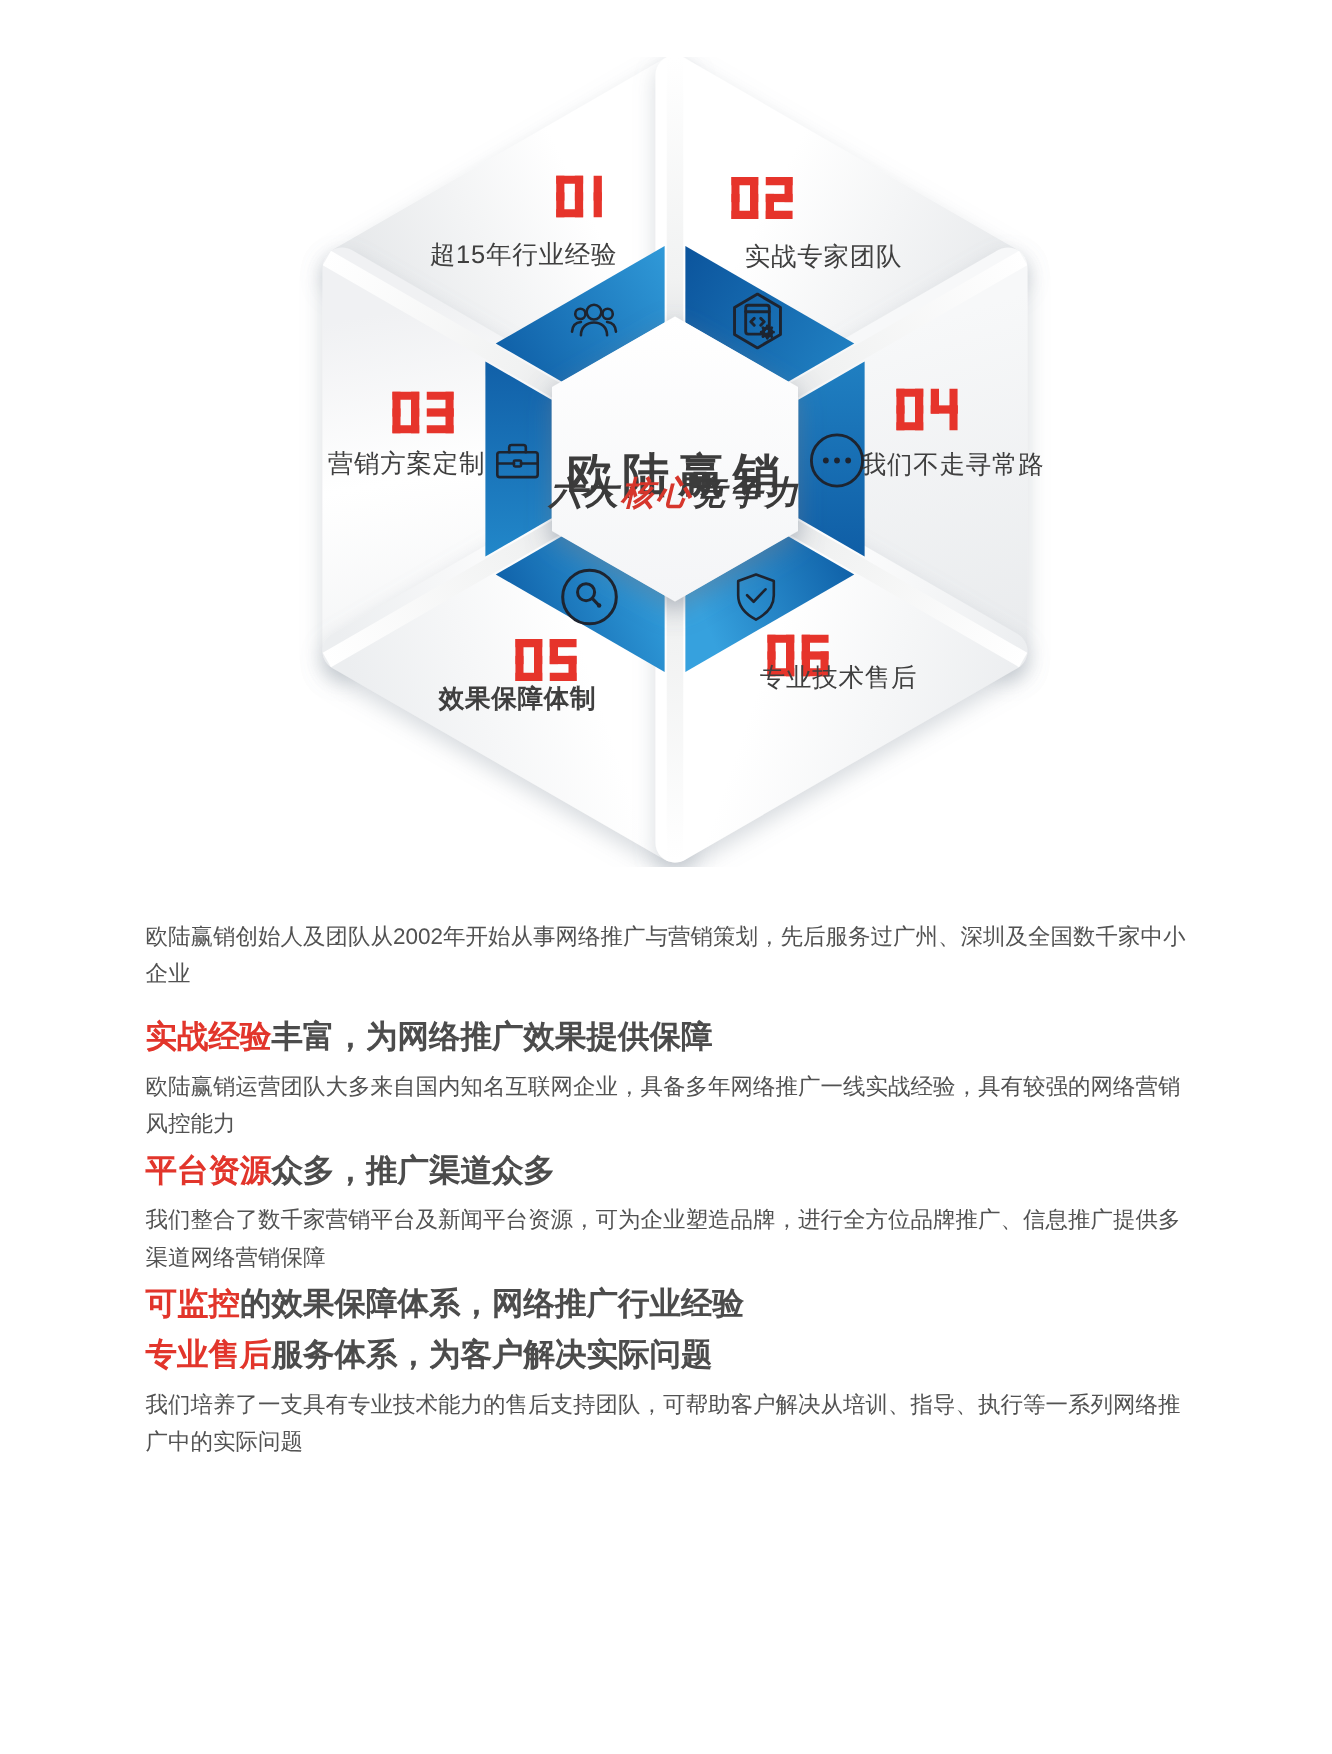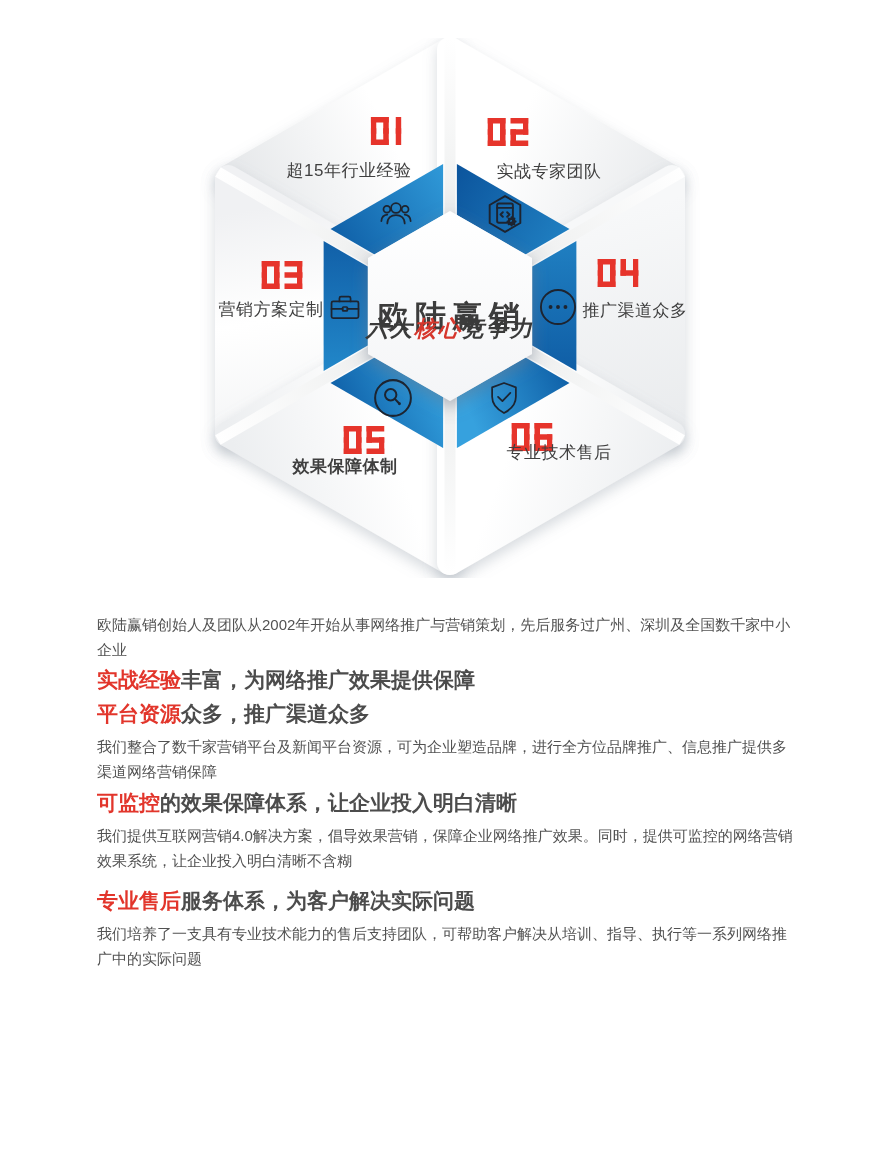--- a/index.html
+++ b/index.html
@@ -17,21 +17,21 @@
   .center-title{font-size:31px;font-weight:700;color:#3c3c3c;letter-spacing:6px;margin-right:-6px;}
   .center-sub{font-size:22px;font-weight:700;color:#3a3a3a;letter-spacing:2px;font-style:italic;}
   .center-sub .hl{color:#d6362c;}
   .icon-wrap{position:absolute;transform:translate(-50%,-50%);}
   .icon-wrap svg{display:block;stroke:#1d2430;fill:none;stroke-width:2.2;stroke-linecap:round;stroke-linejoin:round;}
   
   .content{position:absolute;left:97px;top:612px;width:697px;}
   .blk h3{margin:0 0 6px 0;font-size:21px;line-height:28px;font-weight:700;color:#4c4c4c;}
   .blk h3 .hl{color:#e2352b;}
   .blk p{margin:0 0 5px 0;font-size:15px;line-height:25px;color:#525252;}
-  .blk p.gap-sm{margin-bottom:4px;}
+  .blk p.gap-sm{margin-bottom:16px;}
   .blk p.gap-lg{margin-bottom:32px;}
   .blk p.gap-md{margin-bottom:14px;}
 </style>
 </head>
 <body>
 
 <div class="figure">
   <svg class="scene" width="520" height="540" viewBox="0 0 520 540">
     <defs>
       <filter id="fShadow" x="-25%" y="-25%" width="150%" height="160%">
@@ -296,21 +296,21 @@
           <rect x="0" y="11.25" width="5.5" height="16.75" fill="#e6342b"></rect>
           <rect x="0" y="22.5" width="18" height="5.5" fill="#e6342b"></rect>
           <rect x="12.5" y="11.25" width="5.5" height="16.75" fill="#e6342b"></rect>
         </g>
       </svg>
     </div>
 
   <div class="overlay item-label" style="left:159px;top:132px;text-align:right;">超15年行业经验</div>
   <div class="overlay item-label" style="left:359px;top:133px;">实战专家团队</div>
   <div class="overlay item-label" style="left:81px;top:271px;">营销方案定制</div>
-  <div class="overlay item-label" style="left:445px;top:272px;">推广渠道众多</div>
+  <div class="overlay item-label" style="left:445px;top:272px;">我们不走寻常路</div>
   <div class="overlay item-label" style="left:155px;top:428px;font-weight:bold;">效果保障体制</div>
   <div class="overlay item-label" style="left:369px;top:414px;">专业技术售后</div>
 
   <div class="icon-wrap" style="left:206px;top:176px;">
     <svg width="38" height="38" viewBox="0 0 48 48">
         <use href="#icon-users"></use>
       </svg>
     </div>
   <div class="icon-wrap" style="left:315px;top:176px;">
     <svg width="42" height="42" viewBox="0 0 48 48">
@@ -345,31 +345,31 @@
 </div>
 
 <div class="content">
 
   <div class="blk">
     <p class="gap-sm">欧陆赢销创始人及团队从2002年开始从事网络推广与营销策划，先后服务过广州、深圳及全国数千家中小企业</p>
   </div>
 
   <div class="blk">
     <h3><span class="hl">实战经验</span><span>丰富，为网络推广效果提供保障</span></h3>
+    <p>欧陆赢销运营团队大多来自国内知名互联网企业，具备多年网络推广一线实战经验，具有较强的网络营销风控能力</p>
   </div>
 
 
   <div class="blk">
     <h3><span class="hl">平台资源</span><span>众多，推广渠道众多</span></h3>
     <p>我们整合了数千家营销平台及新闻平台资源，可为企业塑造品牌，进行全方位品牌推广、信息推广提供多渠道网络营销保障</p>
   </div>
 
   <div class="blk">
-    <h3><span class="hl">可监控</span><span>的效果保障体系，让企业投入明白清晰</span></h3>
-    <p class="gap-md">我们提供互联网营销4.0解决方案，倡导效果营销，保障企业网络推广效果。同时，提供可监控的网络营销效果系统，让企业投入明白清晰不含糊</p>
+    <h3><span class="hl">可监控</span><span>的效果保障体系，网络推广行业经验</span></h3>
   </div>
 
   <div class="blk">
     <h3><span class="hl">专业售后</span><span>服务体系，为客户解决实际问题</span></h3>
     <p>我们培养了一支具有专业技术能力的售后支持团队，可帮助客户解决从培训、指导、执行等一系列网络推广中的实际问题</p>
   </div>
 
 </div>
 
 </body></html>

